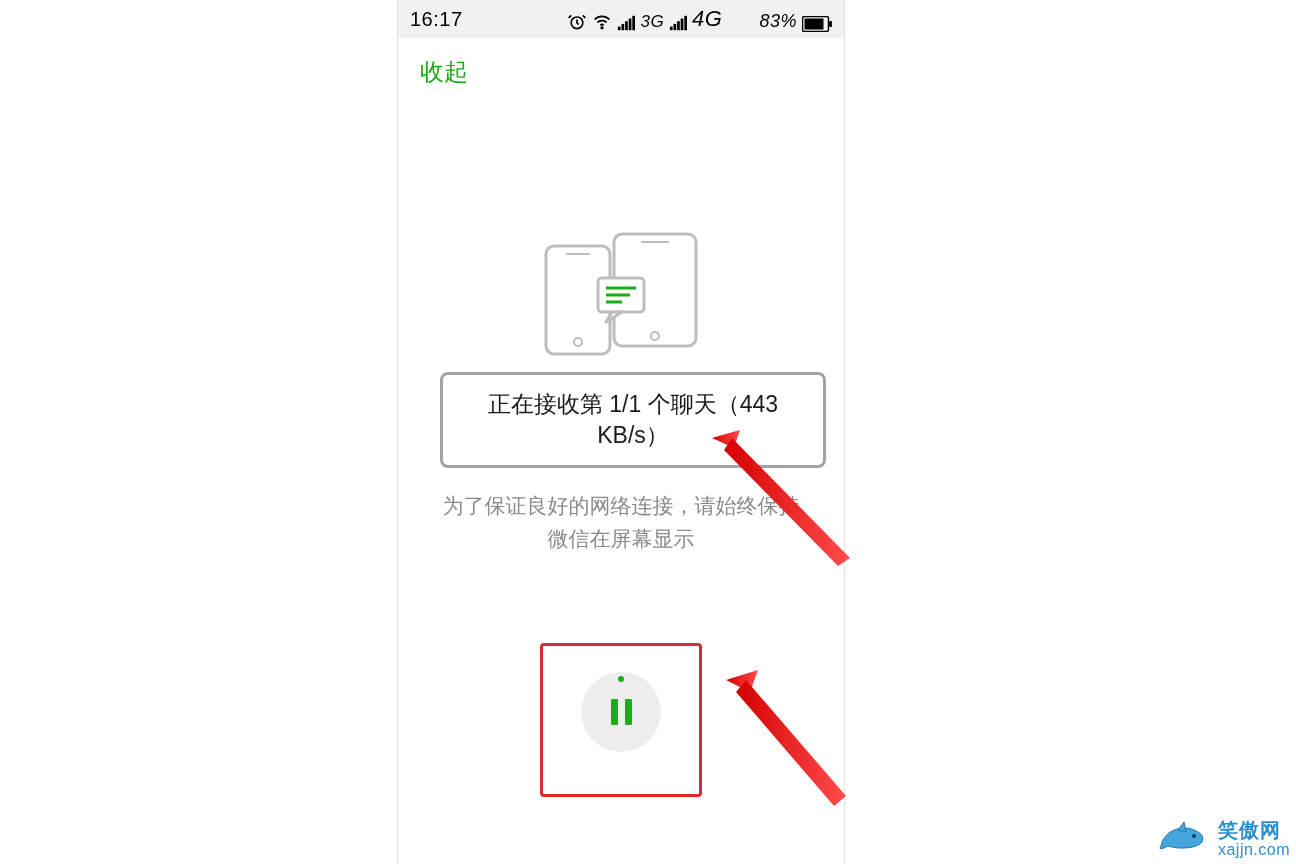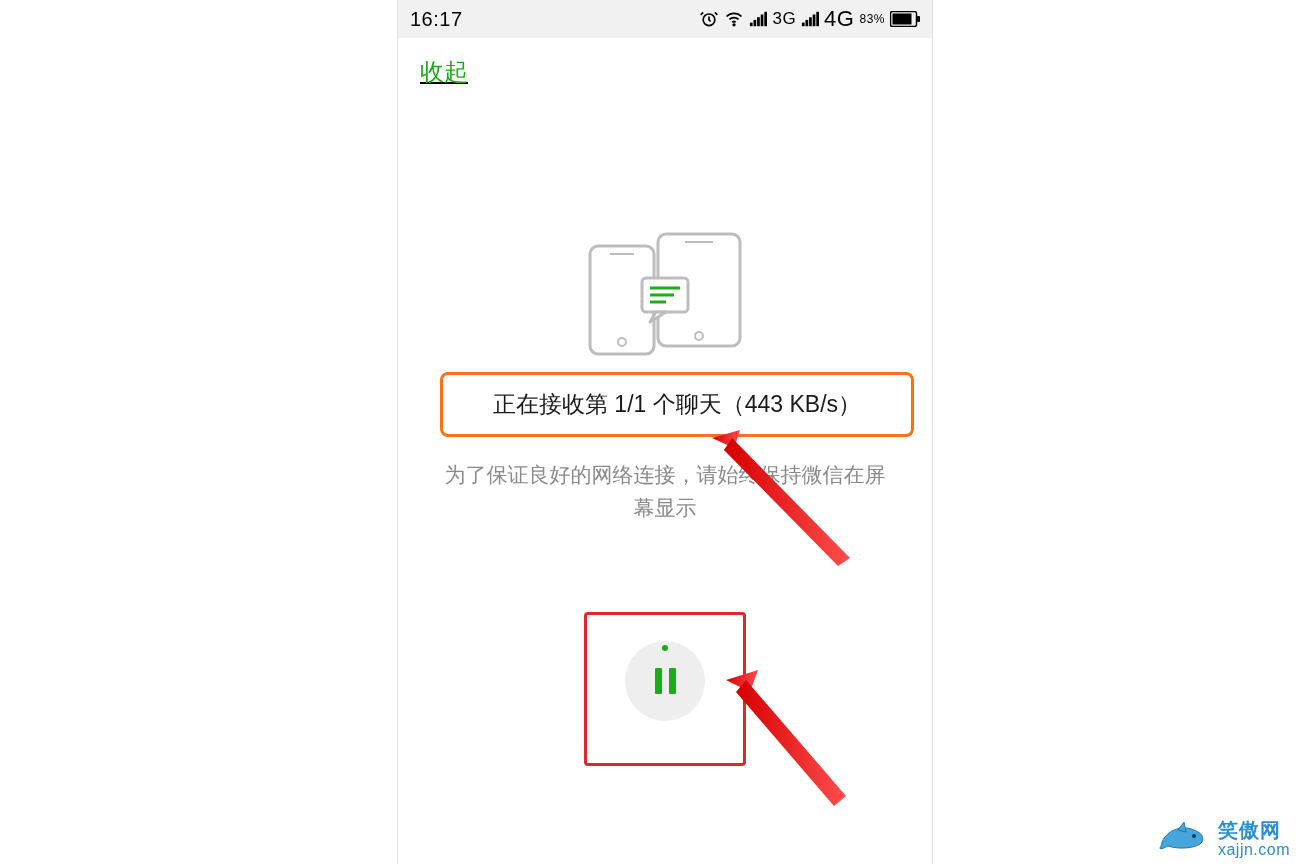--- a/index.html
+++ b/index.html
@@ -10,21 +10,21 @@
     font-family: -apple-system, BlinkMacSystemFont, "Segoe UI", "PingFang SC", "Hiragino Sans GB", "Microsoft YaHei", sans-serif;
     position: relative;
     overflow: hidden;
   }
 
   
   .phone-frame {
     position: absolute;
     left: 397px;
     top: 0;
-    width: 536px;
+    width: 448px;
     height: 864px;
     background: #ffffff;
     border-left: 1px solid #e0e0e0;
     border-right: 1px solid #e0e0e0;
   }
 
   
   .status-bar {
     height: 38px;
     background: #f1f1f1;
@@ -34,51 +34,51 @@
     padding: 0 12px;
     font-size: 20px;
     color: #000;
     letter-spacing: 0.5px;
   }
   .status-left {
     font-weight: 500;
   }
   .status-right {
     display: flex;
-    align-items: center;
+    align-items: flex-end;
     gap: 5px;
     font-size: 18px;
+    font-style: italic;
   }
   .status-right svg { display: block; }
 
   
   .nav-bar {
     height: 68px;
     display: flex;
     align-items: center;
     padding: 0 22px;
-    text-decoration: underline;
   }
   .collapse-link {
     color: #1aac19;
     font-size: 24px;
     font-weight: 500;
   }
 
   
   .illustration {
     margin-top: 120px;
     display: flex;
     justify-content: center;
   }
 
   
   .status-box {
     margin: 16px 18px 0 42px;
-    border: 3px solid #f97316;
+    border: 3px solid #a3a3a3;
     border-radius: 8px;
     padding: 14px 8px 14px 8px;
     text-align: center;
     font-size: 23px;
     color: #1a1a1a;
     line-height: 1.35;
   }
 
   
   .hint-text {
@@ -202,21 +202,21 @@
       <span>
         <svg width="18" height="18" viewBox="0 0 20 20">
           <rect x="1" y="14" width="3" height="4" fill="#000"></rect>
           <rect x="5" y="11" width="3" height="7" fill="#000"></rect>
           <rect x="9" y="8" width="3" height="10" fill="#000"></rect>
           <rect x="13" y="5" width="3" height="13" fill="#000"></rect>
           <rect x="17" y="2" width="3" height="16" fill="#000"></rect>
         </svg>
       </span>
       <span style="font-size:22px;">4G</span>
-      <span style="font-size:12px;">83%</span>
+      <span style="font-size:18px;margin-left:32px;">83%</span>
       <span>
         <svg width="30" height="16" viewBox="0 0 30 16">
           <rect x="0.5" y="0.5" width="26" height="15" rx="2" fill="none" stroke="#000" stroke-width="1.5"></rect>
           <rect x="2.5" y="2.5" width="19" height="11" fill="#000"></rect>
           <rect x="27" y="5" width="3" height="6" rx="1" fill="#000"></rect>
         </svg>
       </span>
     </div>
   </div>
 

